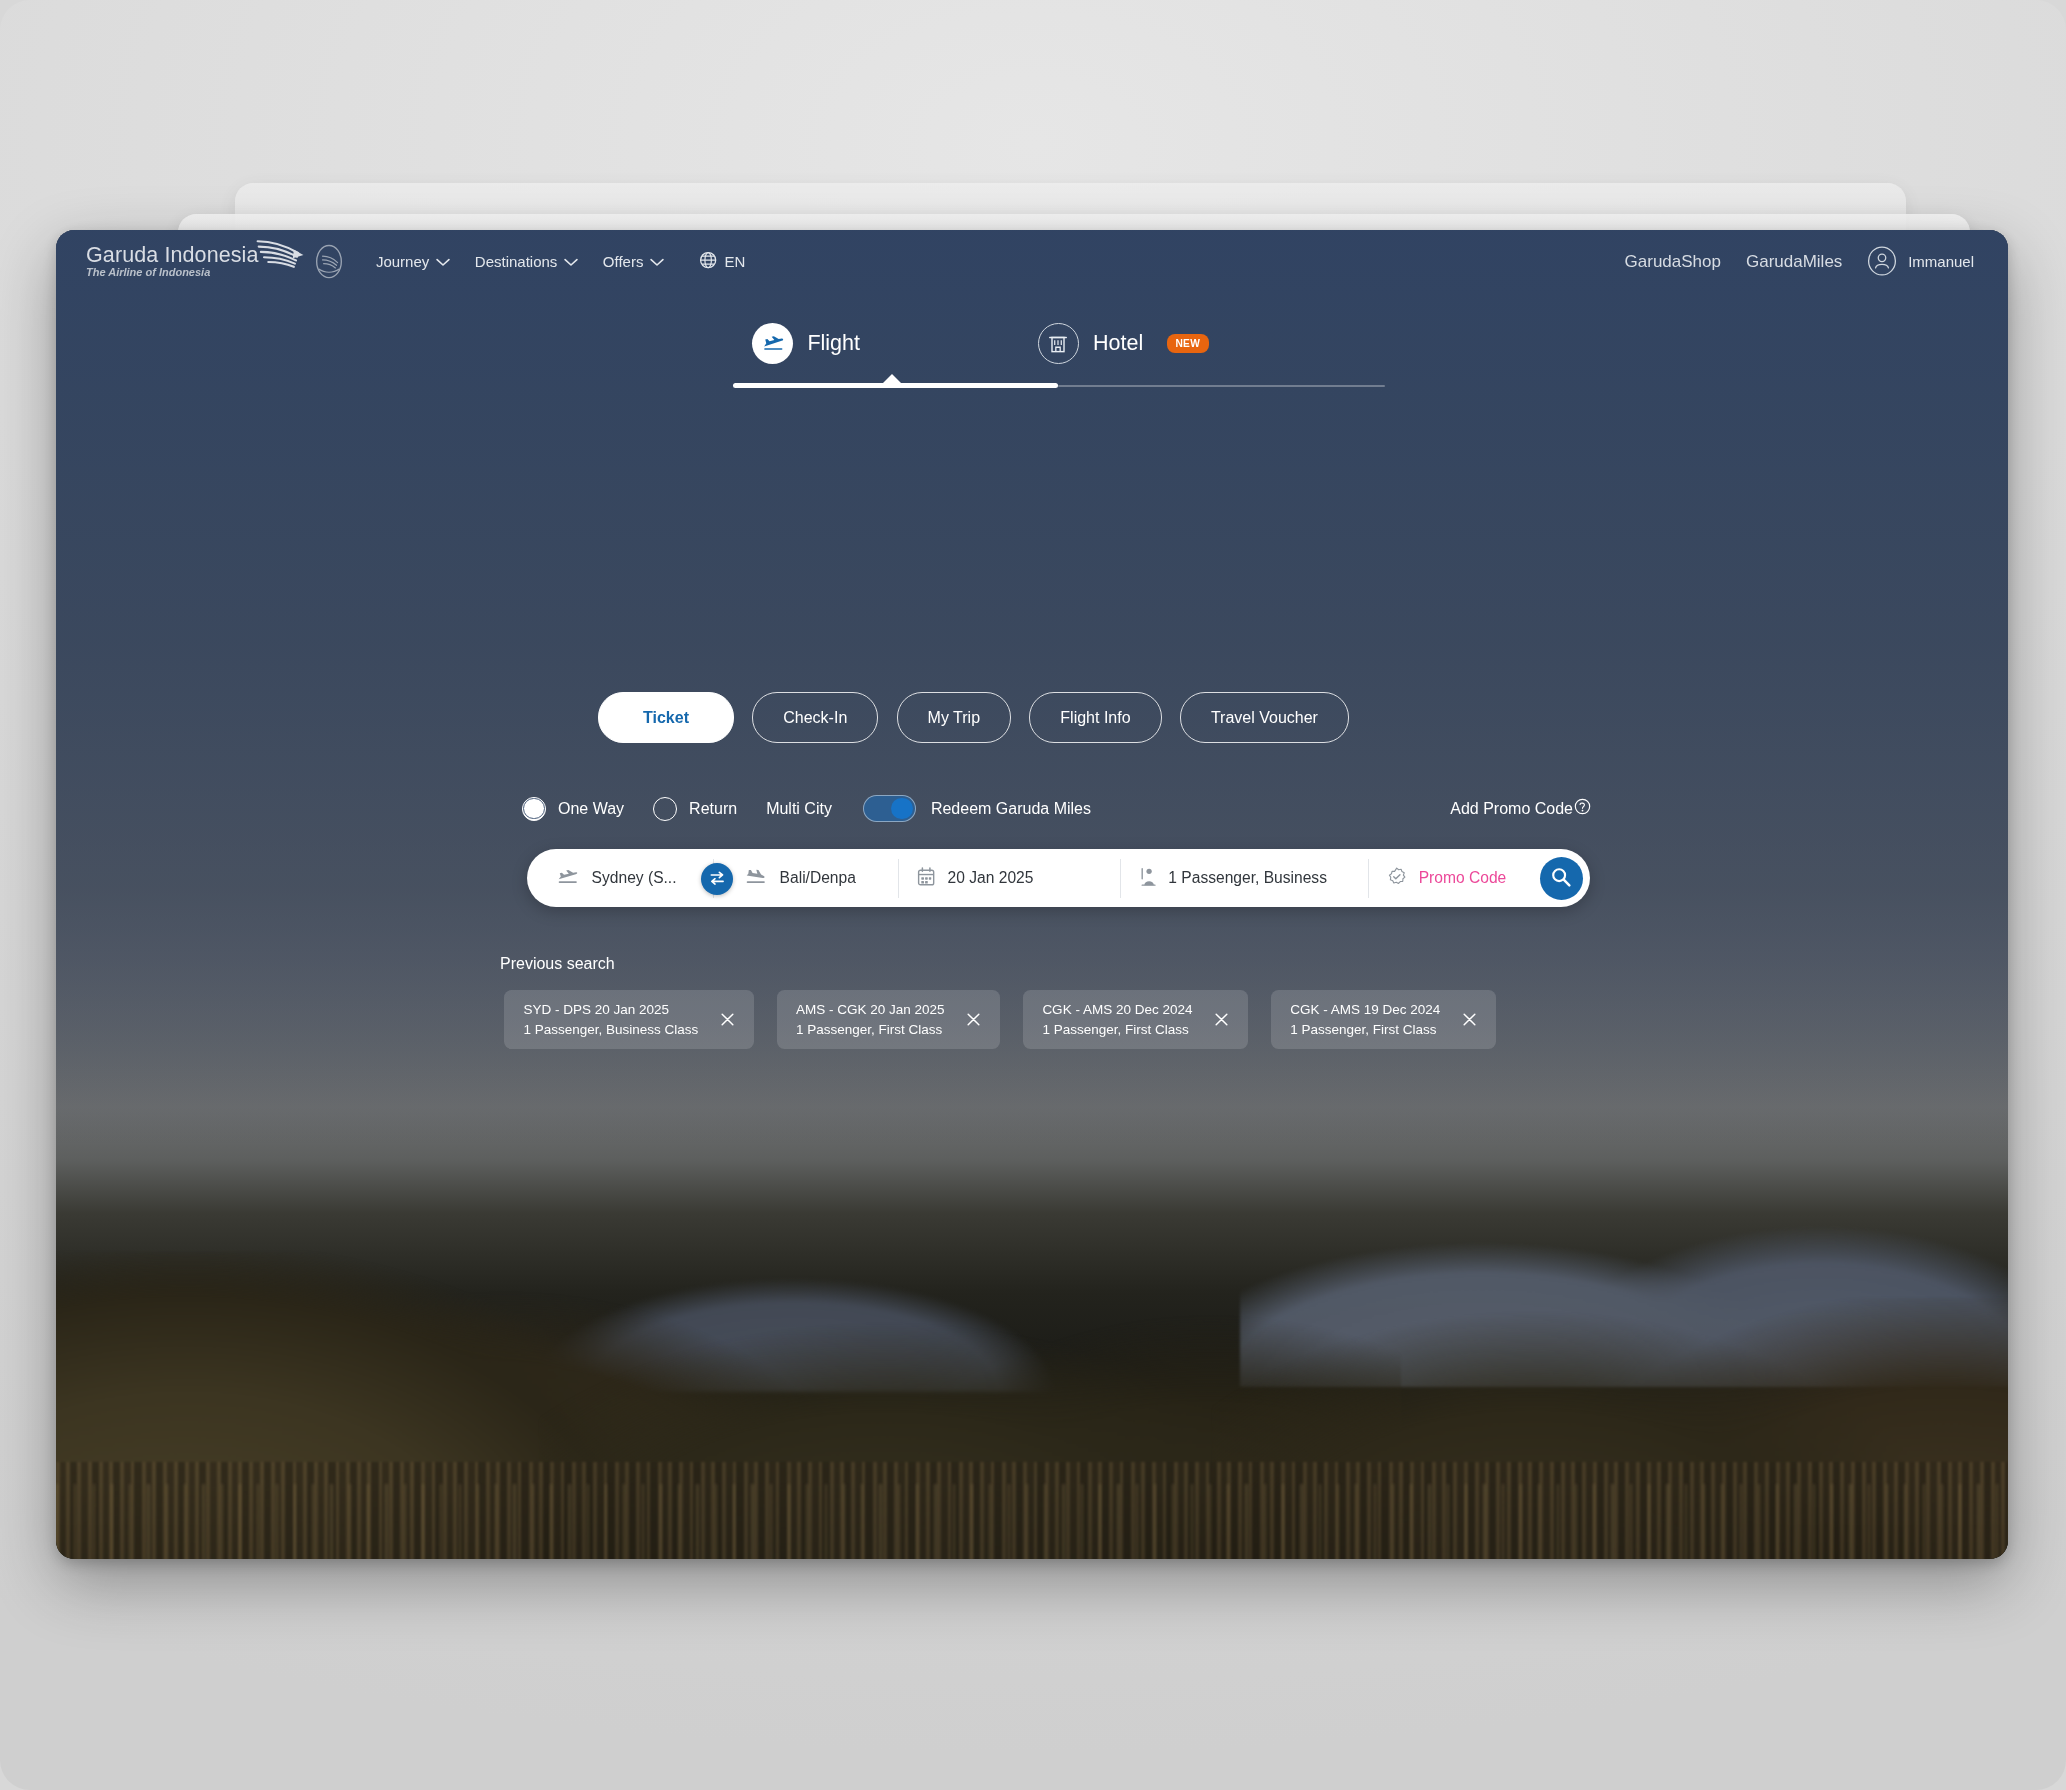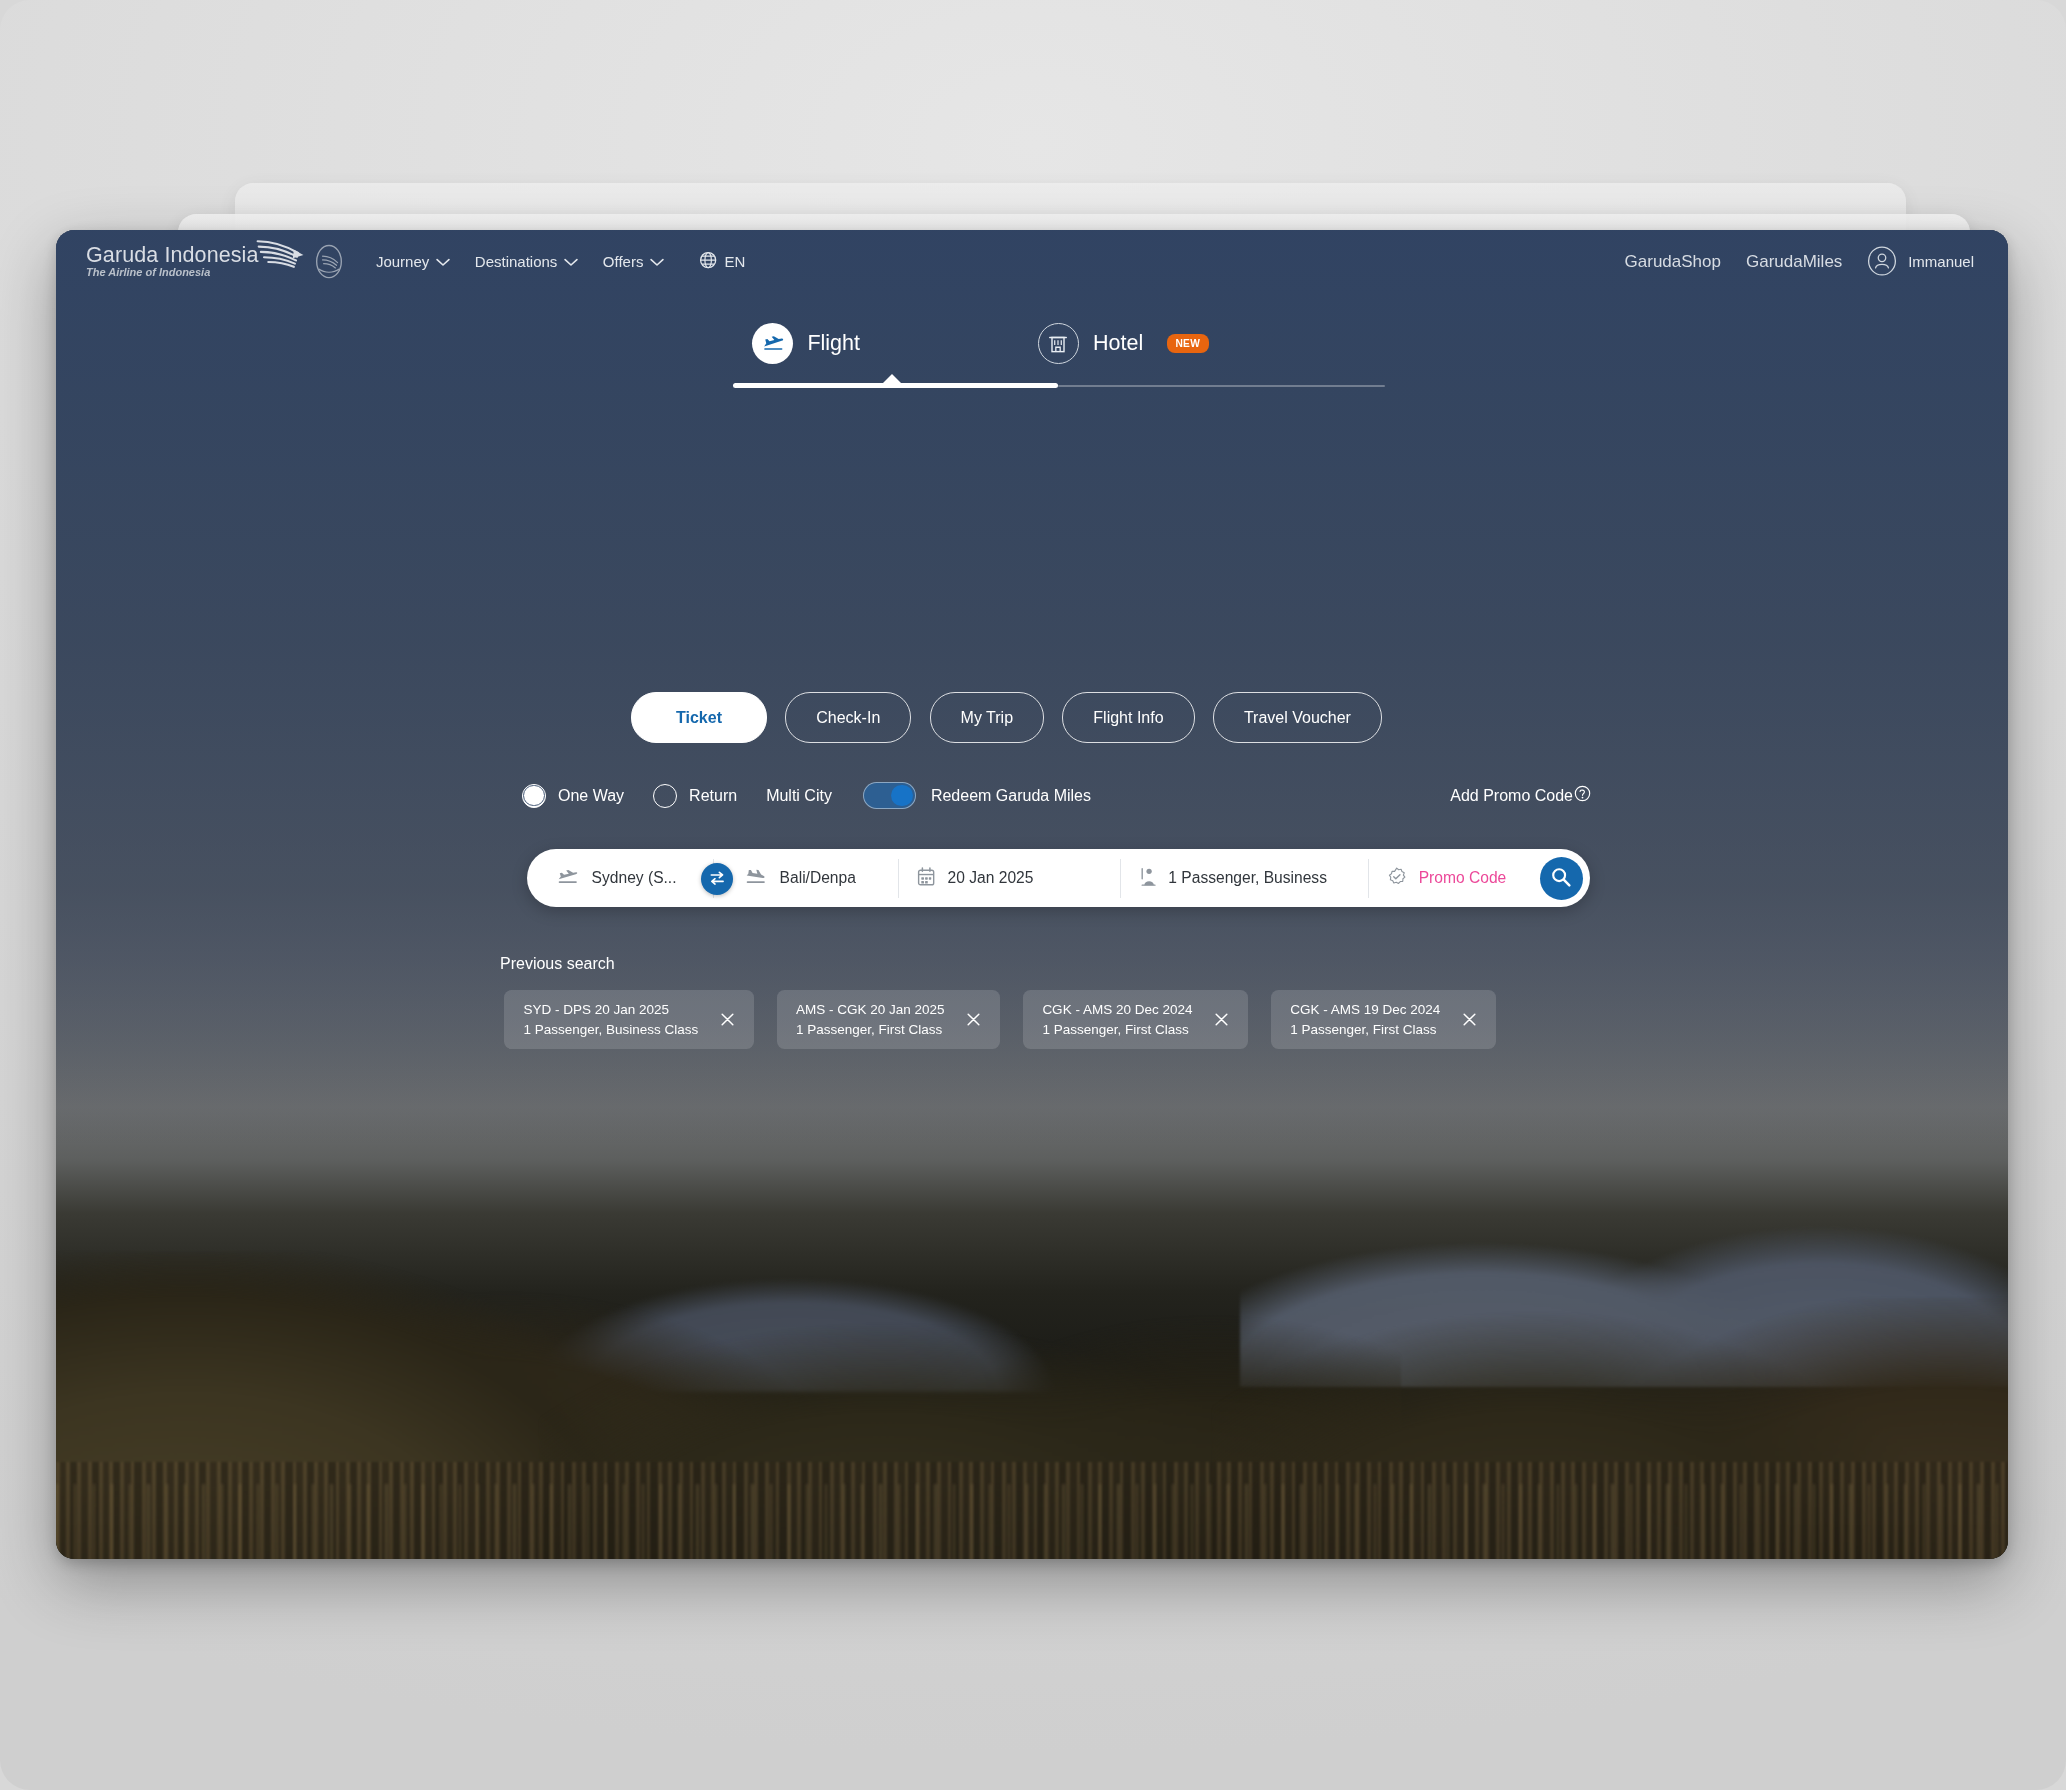--- a/index.html
+++ b/index.html
@@ -260,21 +260,21 @@
     left: 149px; top: -9.7px;
     width: 0; height: 0;
     border-left: 10.2px solid transparent;
     border-right: 10.2px solid transparent;
     border-bottom: 10.8px solid #ffffff;
   }
 
   
   .pills {
     position: absolute;
-    left: 575px; top: 462px;
+    left: 542px; top: 462px;
     display: flex; gap: 18.3px; align-items: center;
   }
   .pill {
     height: 51px;
     padding: 0 30px;
     border-radius: 25px;
     display: flex; align-items: center; justify-content: center;
     font-size: 16px;
     color: #ffffff;
     border: 1.1px solid rgba(255,255,255,0.82);
@@ -286,21 +286,21 @@
     background: #ffffff;
     color: #1568ad;
     border-color: #ffffff;
     font-weight: bold;
     padding: 0 44px;
   }
 
   
   .triprow {
     position: absolute;
-    left: 466px; top: 552px;
+    left: 466px; top: 565px;
     width: 1069px;
     display: flex; align-items: center;
   }
   .radio-opt {
     display: flex; align-items: center; gap: 12px;
     font-size: 16px; color: #ffffff; cursor: pointer;
     margin-right: 29px; white-space: nowrap;
   }
   .radio {
     width: 24px; height: 24px; border-radius: 50%;

